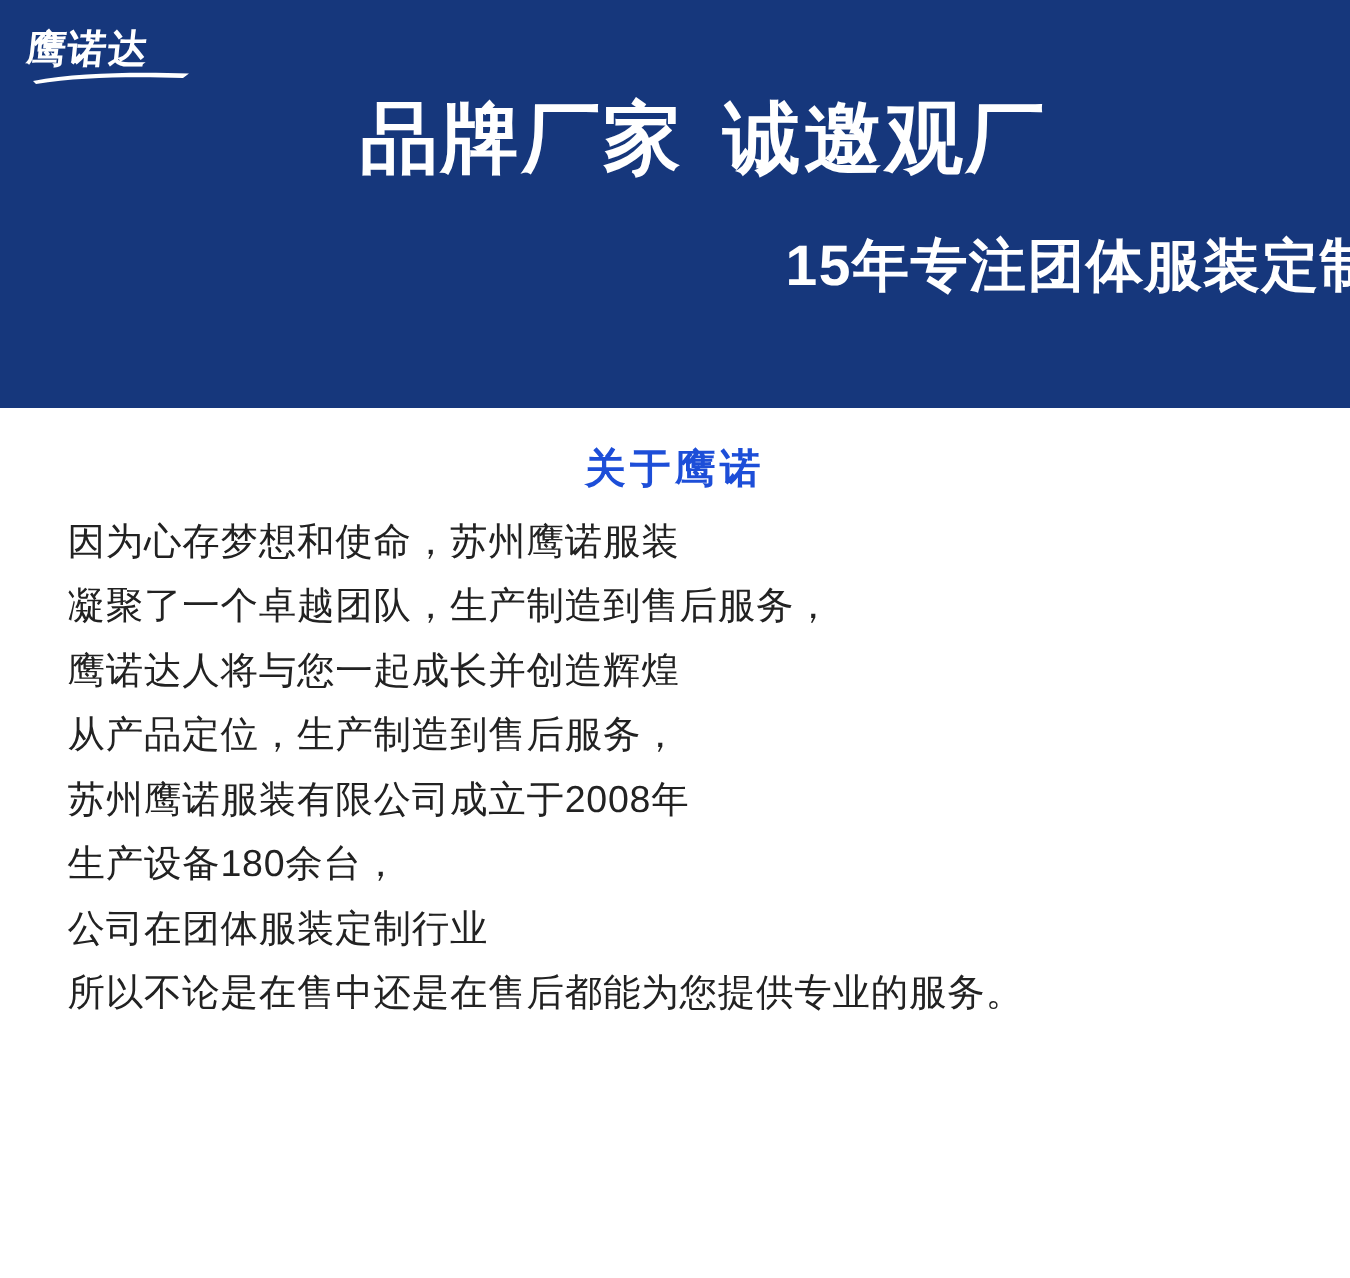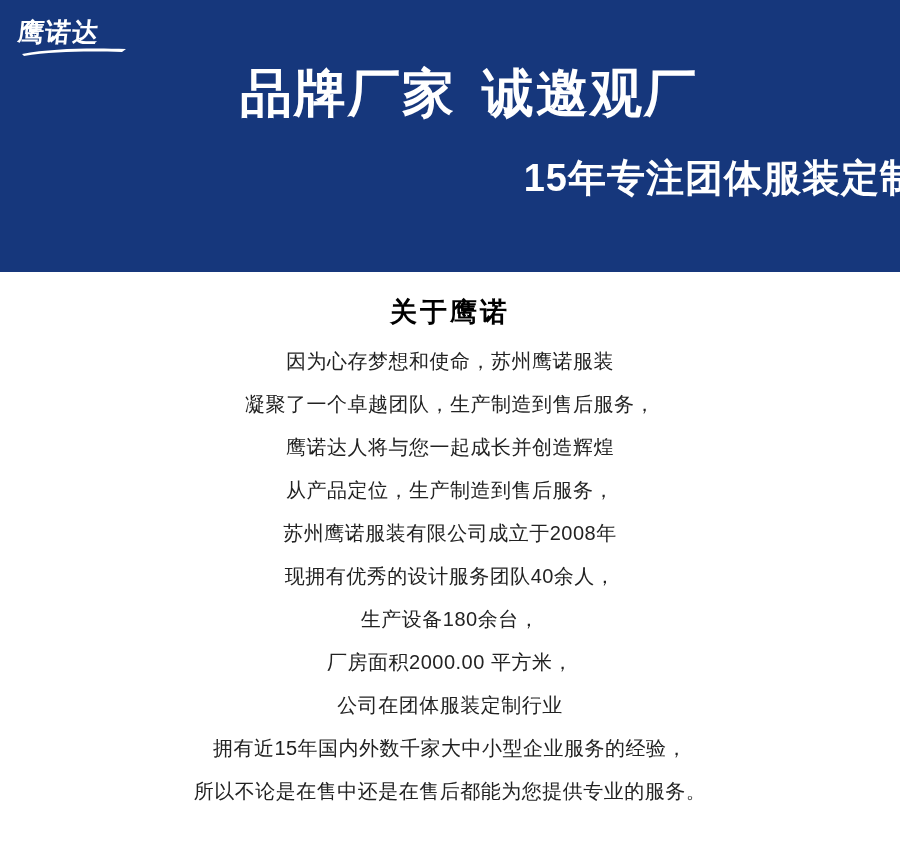--- a/index.html
+++ b/index.html
@@ -97,39 +97,40 @@
 
   
   .about {
     position: relative;
     width: 900px;
     padding-top: 20px;
     background: #ffffff;
   }
   .about-heading {
     text-align: center;
-    color: #000000;
+    color: #1d4ed8;
     font-weight: bold;
     font-size: 27px;
     line-height: 40px;
     letter-spacing: 3px;
     margin: 0 0 8px 0;
   }
   .about-body {
     width: 900px;
     text-align: center;
   }
   .about-line {
     display: block;
-    text-align: center;
+    text-align: left;
     color: #222222;
-    font-size: 20px;
+    font-size: 25px;
     line-height: 43px;
     letter-spacing: 0.5px;
     white-space: nowrap;
+    padding-left: 45px;
   }
 </style>
 </head>
 <body>
 
 <div id="page">
 
   <div class="banner">
 
     <div class="logo">
@@ -149,22 +150,19 @@
   </div>
 
   <div class="about">
     <div class="about-heading">关于鹰诺</div>
     <div class="about-body">
       <span class="about-line">因为心存梦想和使命，苏州鹰诺服装</span>
       <span class="about-line">凝聚了一个卓越团队，生产制造到售后服务，</span>
       <span class="about-line">鹰诺达人将与您一起成长并创造辉煌</span>
       <span class="about-line">从产品定位，生产制造到售后服务，</span>
       <span class="about-line">苏州鹰诺服装有限公司成立于2008年</span>
-      <span class="about-line">现拥有优秀的设计服务团队40余人，</span>
       <span class="about-line">生产设备180余台，</span>
-      <span class="about-line">厂房面积2000.00 平方米，</span>
       <span class="about-line">公司在团体服装定制行业</span>
-      <span class="about-line">拥有近15年国内外数千家大中小型企业服务的经验，</span>
       <span class="about-line">所以不论是在售中还是在售后都能为您提供专业的服务。</span>
     </div>
   </div>
 
 </div>
 
 </body></html>

